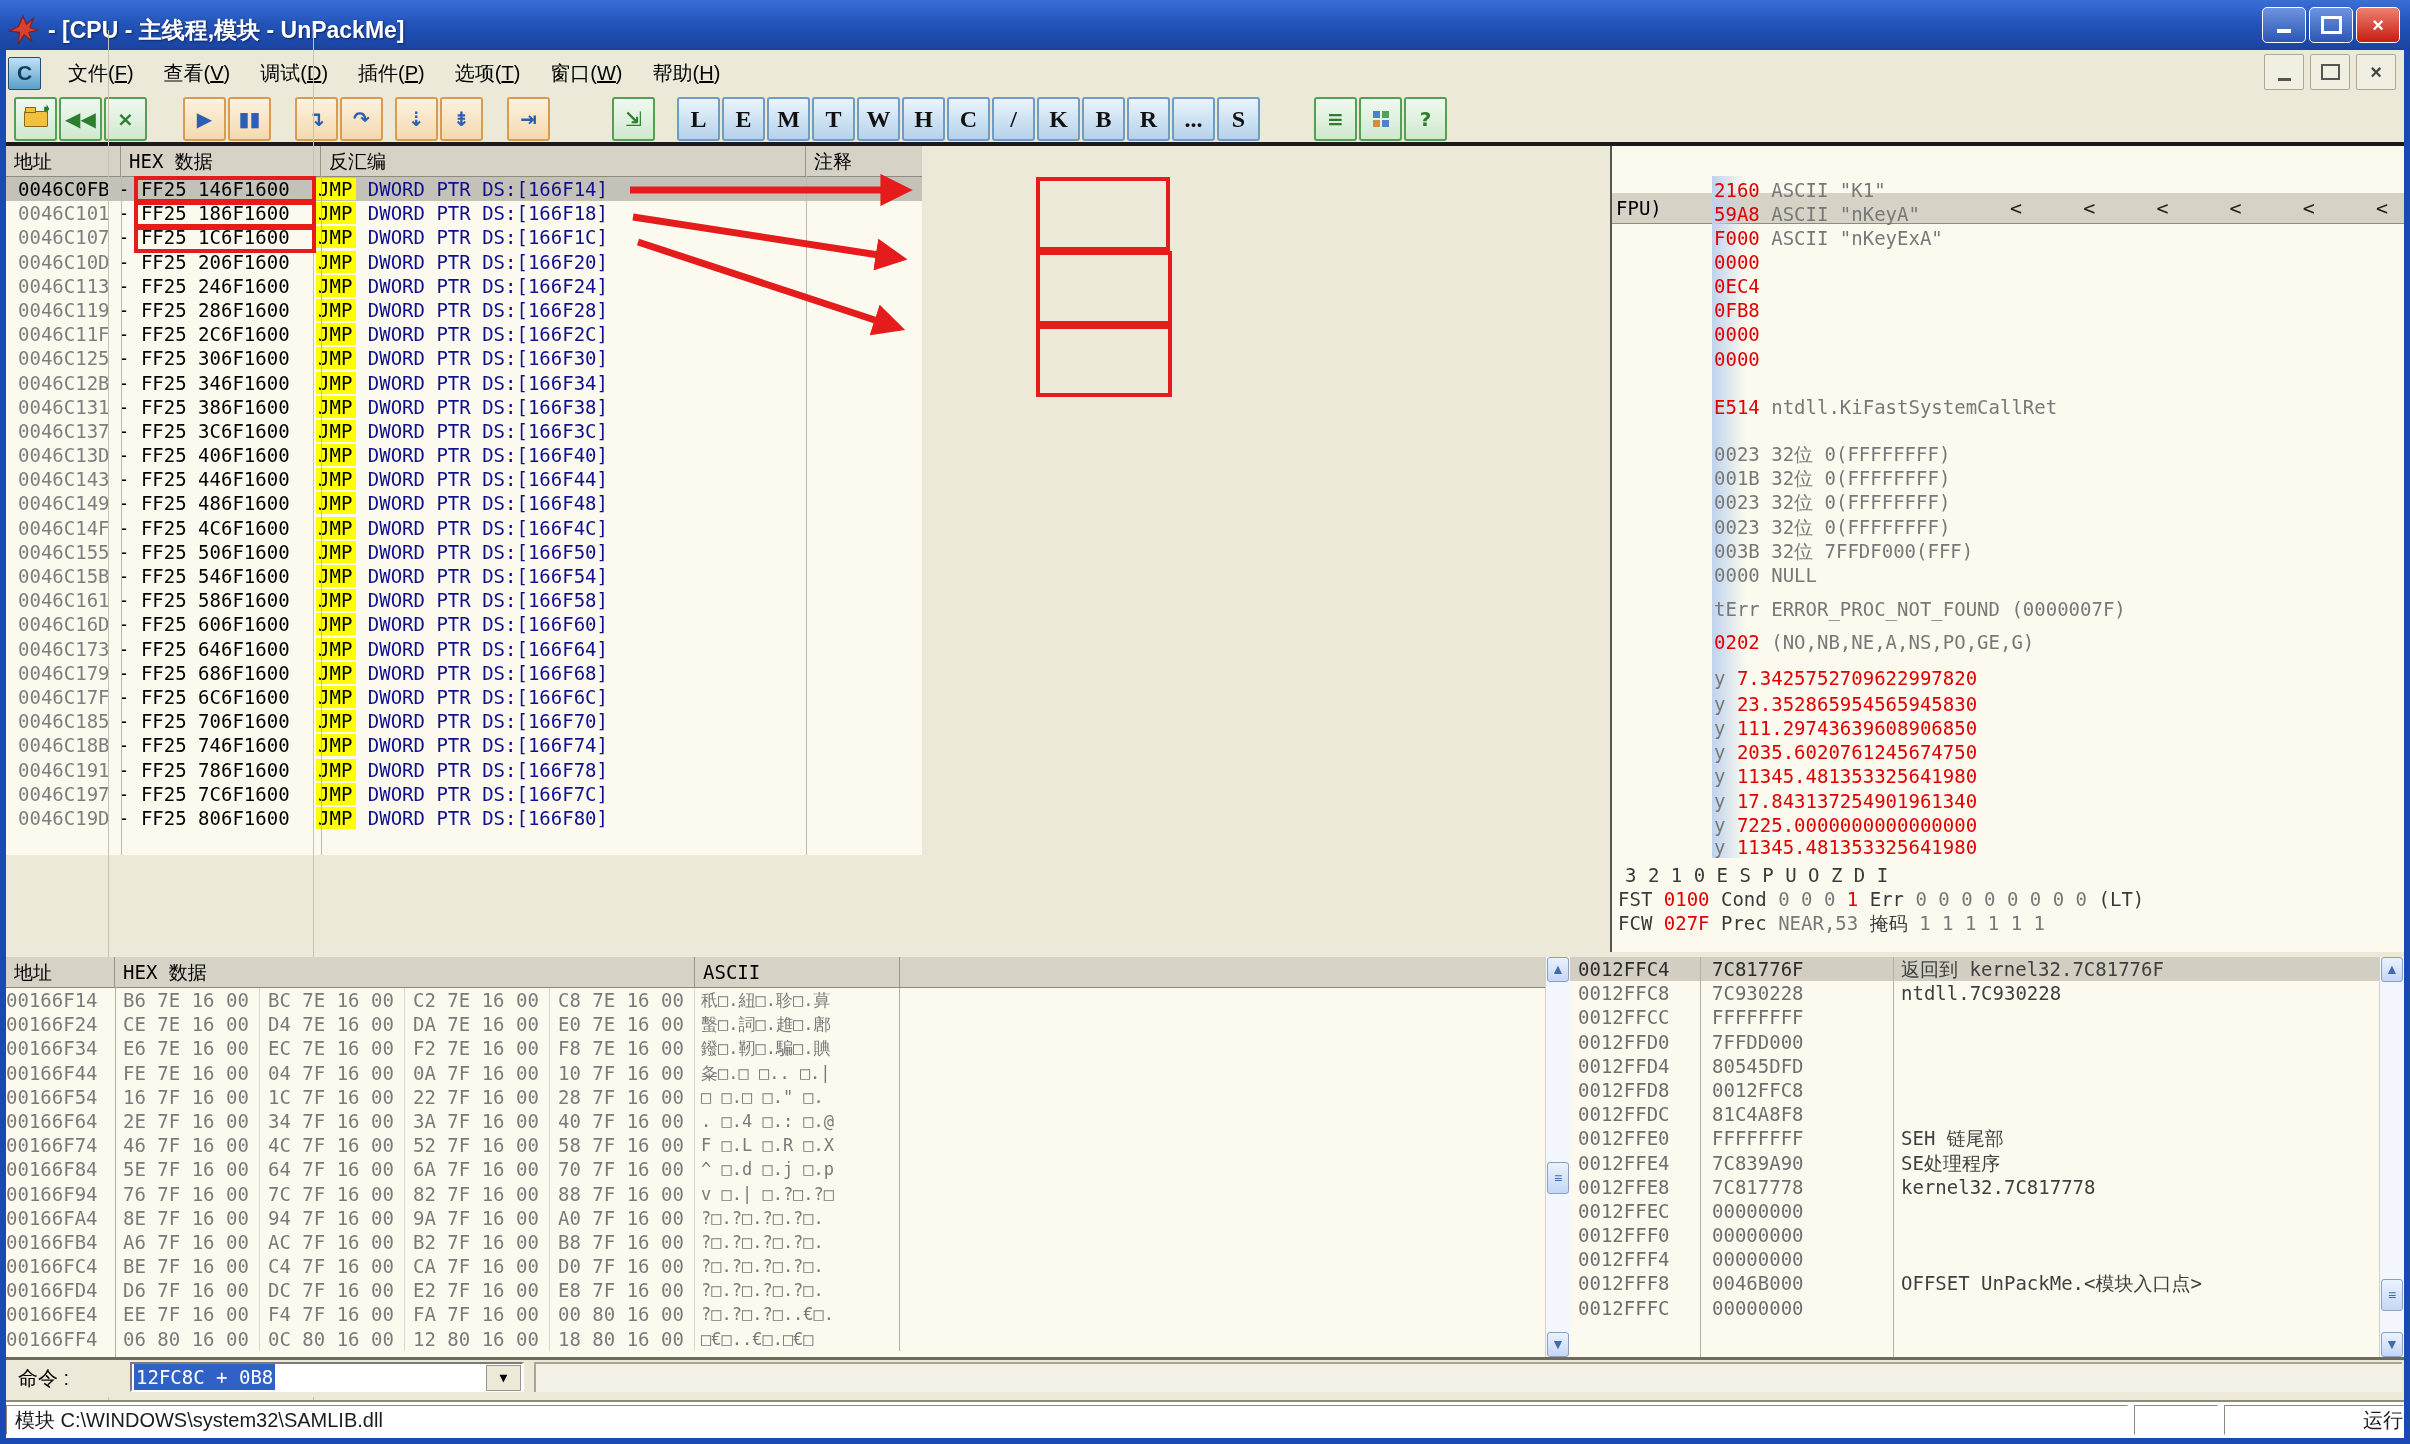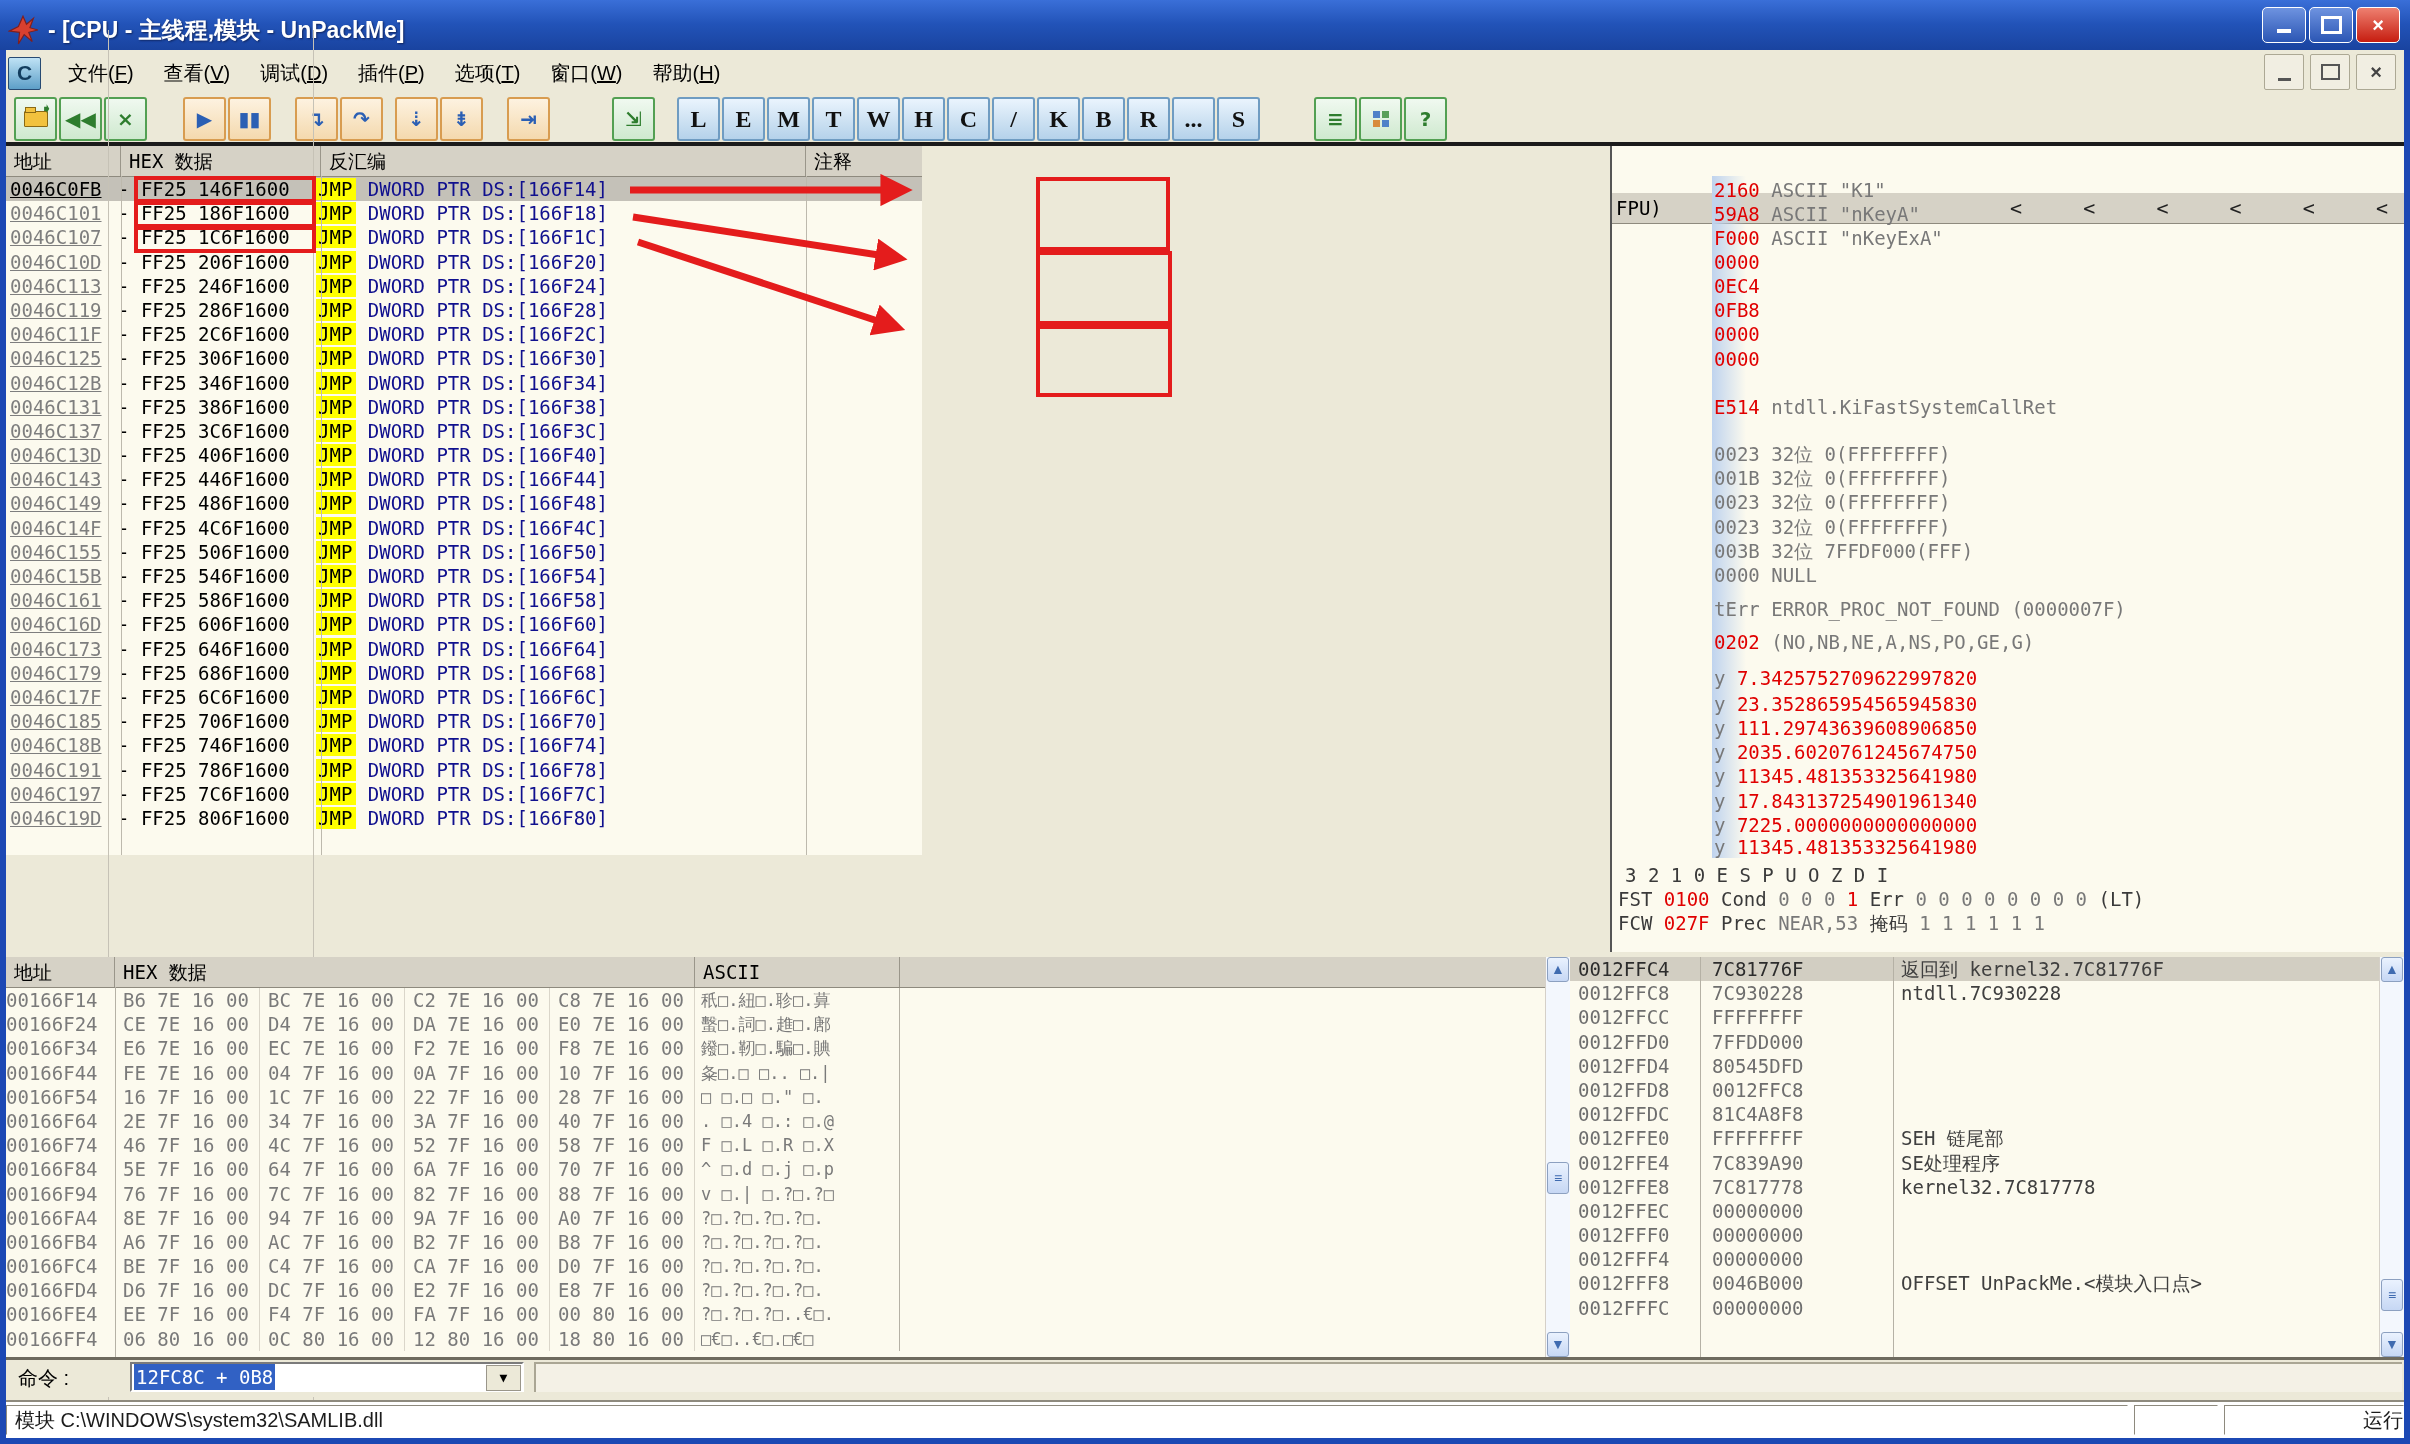--- a/index.html
+++ b/index.html
@@ -59,21 +59,21 @@
   .row{height:24.2px;line-height:24.2px;white-space:nowrap;display:flex;}
   .row.sel{background:#C4C1B8;}
   .c-addr{color:#7e7e7e;}
   .sel .c-addr{color:#000;}
   .sg-k{color:#000;} .sg-n{color:#10108E;}
   .sg-hl{color:#10108E;background:#22EFEF;} .sg-ret{color:#000;background:#22EFEF;}
   .sg-r{color:#E00000;} .sg-g{color:#787878;} .sg-d{color:#3a3a3a;}
   .vline{position:absolute;top:30px;bottom:0;width:1px;background:#BDB9AD;}
   
   #disasm{left:6px;top:146px;width:916px;height:709px;}
-  #disasm .c-addr{width:112px;padding-left:4px;box-sizing:border-box;text-decoration:underline;}
+  #disasm .c-addr{width:112px;padding-left:12px;box-sizing:border-box;}
   #disasm .c-hex{width:198px;color:#000;}
   #disasm .jmp{background:#FFFF00;color:#000;font-style:normal;padding:0 4px 0 2px;text-align:right;}
   #disasm .op{color:#10108E;font-weight:normal;margin-top:26px;}
   
   #infopane{left:6px;top:855px;width:1604px;height:97px;background:#FCFAEE;
     border-top:3px solid #3c3c3c;border-bottom:2px solid #3c3c3c;border-right:2px solid #3c3c3c;box-sizing:border-box;}
   #infopane .line{padding:3px 0 0 6px;color:#000;}
   
   #registers{left:1610px;top:146px;width:794px;height:806px;border-left:2px solid #555;box-sizing:border-box;}
   #registers .phead{justify-content:flex-start;padding-left:4px;}

